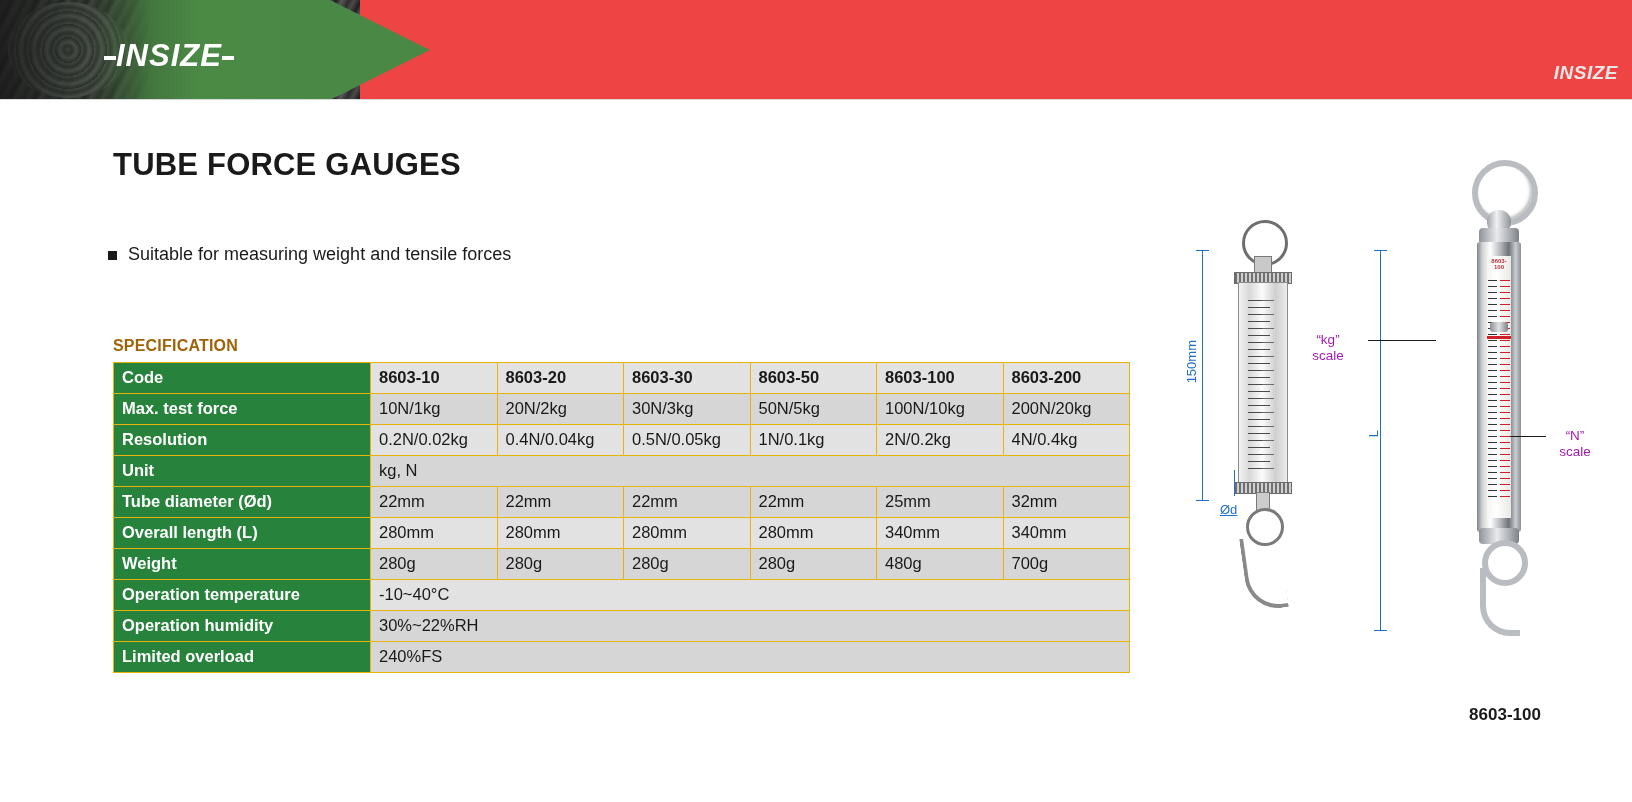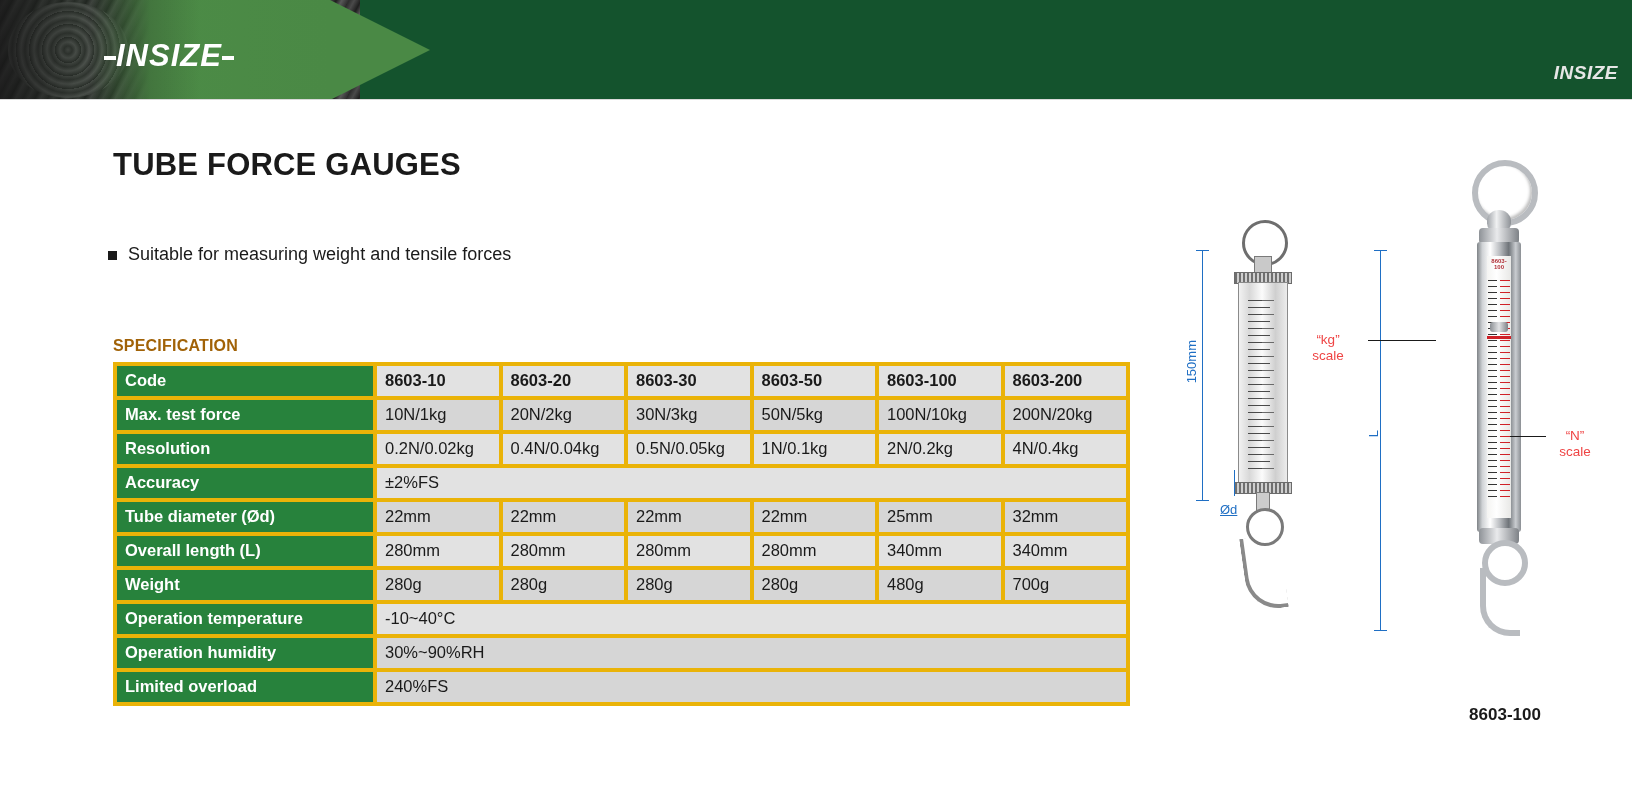--- a/index.html
+++ b/index.html
@@ -14,21 +14,21 @@
     font-family: "Liberation Sans", sans-serif;
     overflow: hidden;
   }
 
   
   .header {
     position: absolute;
     left: 0; top: 0;
     width: 1632px;
     height: 100px;
-    background: #14532d;
+    background: #ef4444;
     overflow: hidden;
   }
   .header-photo {
     position: absolute;
     left: 0; top: 0;
     width: 360px;
     height: 100px;
     background:
       repeating-linear-gradient(118deg, #2b2b2b 0px, #4a4a4a 5px, #1f1f1f 11px, #585858 16px, #303030 22px),
       repeating-linear-gradient(62deg, rgba(255,255,255,0.13) 0px, rgba(0,0,0,0.28) 9px, rgba(255,255,255,0.07) 17px),
@@ -138,21 +138,21 @@
   
   table.spec {
     position: absolute;
     left: 113px; top: 362px;
     border-collapse: collapse;
     width: 1017px;
     table-layout: fixed;
     font-size: 16.5px;
   }
   table.spec td {
-    border: 4px solid #eab308;
+    border: 1px solid #eab308;
     padding: 3px 8px 4px 8px;
     height: 23px;
     vertical-align: middle;
     color: #1a1a1a;
     background: #e2e2e2;
     white-space: nowrap;
     overflow: hidden;
   }
   table.spec td.rowhead {
     background: #2e8540;
@@ -371,21 +371,21 @@
     width: 150px;
     text-align: center;
     font-size: 17px;
     font-weight: bold;
     color: #1a1a1a;
   }
 
   .callout {
     position: absolute;
     font-size: 13.5px;
-    color: #ef4444;
+    color: #a21caf;
     text-align: center;
     line-height: 1.15;
   }
   .callout-line {
     position: absolute;
     height: 1px;
     background: #1a1a1a;
   }
 </style>
 </head>
@@ -433,23 +433,23 @@
       </tr>
       <tr>
         <td class="rowhead">Resolution</td>
         <td>0.2N/0.02kg</td>
         <td>0.4N/0.04kg</td>
         <td>0.5N/0.05kg</td>
         <td>1N/0.1kg</td>
         <td>2N/0.2kg</td>
         <td>4N/0.4kg</td>
       </tr>
-      <tr>
-        <td class="rowhead">Accuracy</td>
-        <td colspan="6">±2%FS</td>
+      <tr class="alt">
+        <td class="rowhead">Unit</td>
+        <td colspan="6">kg, N</td>
       </tr>
       <tr class="alt">
         <td class="rowhead">Tube diameter (Ød)</td>
         <td>22mm</td>
         <td>22mm</td>
         <td>22mm</td>
         <td>22mm</td>
         <td>25mm</td>
         <td>32mm</td>
       </tr>
@@ -470,21 +470,21 @@
         <td>280g</td>
         <td>480g</td>
         <td>700g</td>
       </tr>
       <tr>
         <td class="rowhead">Operation temperature</td>
         <td colspan="6">-10~40°C</td>
       </tr>
       <tr class="alt">
         <td class="rowhead">Operation humidity</td>
-        <td colspan="6">30%~90%RH</td>
+        <td colspan="6">30%~22%RH</td>
       </tr>
       <tr class="alt">
         <td class="rowhead">Limited overload</td>
         <td colspan="6">240%FS</td>
       </tr>
     </tbody>
 </table>
 
 <div class="figures">
 

